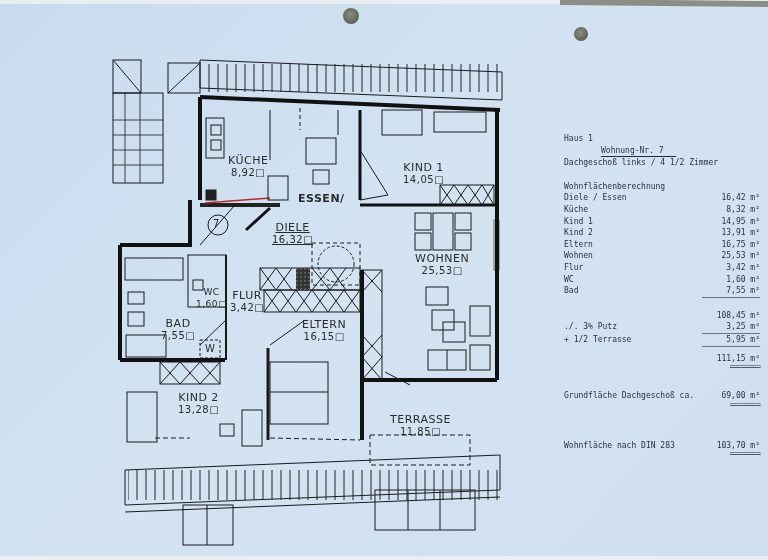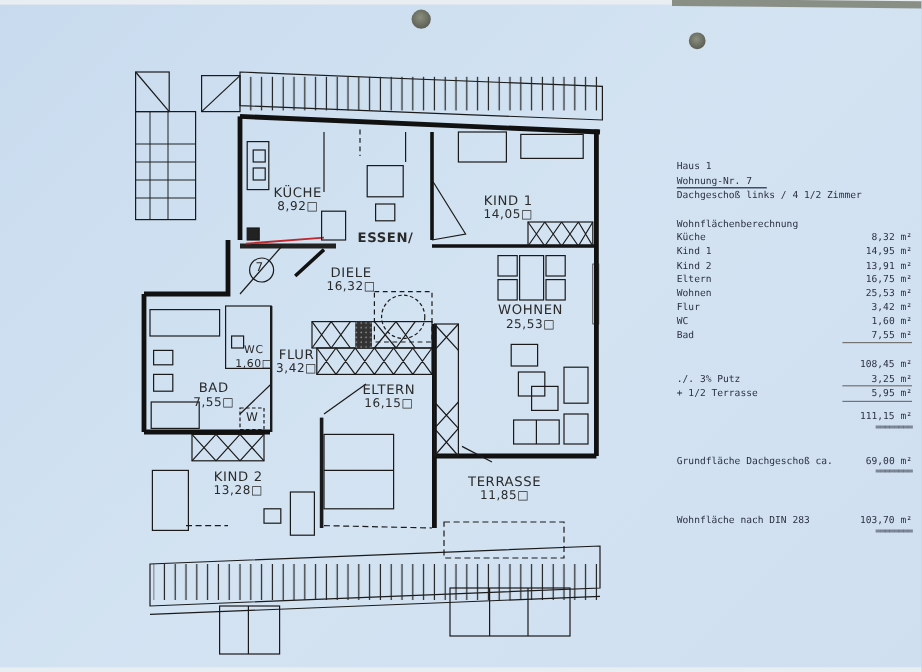--- a/index.html
+++ b/index.html
@@ -7,21 +7,21 @@
   .paper{position:absolute;left:0;top:4px;width:768px;height:552px;background:linear-gradient(135deg,#c8dbee 0%,#d3e3f2 50%,#cfdff0 100%);}
   .topedge{position:absolute;left:0;top:0;width:768px;height:4px;background:#e9eef2;}
   .topedge2{position:absolute;left:560px;top:0;width:208px;height:6px;background:#8a8f86;transform:skewY(0.6deg);}
   .botedge{position:absolute;left:0;top:556px;width:768px;height:4px;background:#e9eef2;}
   .hole{position:absolute;width:16px;height:16px;border-radius:50%;background:radial-gradient(circle at 45% 40%,#8b8f7f,#4a4c44);}
   svg.plan{position:absolute;left:0;top:0;}
   .room-label{position:absolute;font-family:"DejaVu Sans","Liberation Sans",sans-serif;font-size:11px;color:#2a2a2a;letter-spacing:0.5px;line-height:12px;text-align:center;}
   .room-area{display:block;font-size:10px;}
   .info{position:absolute;left:564px;top:133px;width:196px;color:#2a3040;font-size:8px;line-height:11.6px;}
   .info .line{white-space:nowrap;}
-  .underlined{border-bottom:1.5px solid #1d2a44;display:inline-block;padding-right:12px;}
+  .underlined{border-bottom:1.5px solid #1d2a44;display:inline-block;padding-right:12px;margin-left:37px;}
   .row{display:flex;justify-content:space-between;white-space:nowrap;}
   .val{text-align:right;min-width:58px;}
   .sumline{border-bottom:1px solid #737373;}
   .dbl{text-align:right;letter-spacing:-1px;font-size:8px;line-height:6px;color:#2a3040;}
 </style>
 </head>
 <body>
 
 <div class="topedge"></div>
 <div class="paper"></div>
@@ -157,21 +157,21 @@
     <line x1="200" y1="245" x2="235" y2="205"></line>
   </g>
 </svg>
 
 <div class="room-label" style="left:228px;top:155px;">
   <span>KÜCHE</span><span class="room-area">8,92□</span>
 </div>
 <div class="room-label" style="left:298px;top:193px;font-weight:bold;">
   <span>ESSEN/</span>
 </div>
-<div class="room-label" style="left:272px;top:222px;">
+<div class="room-label" style="left:272px;top:222px;text-decoration:underline;">
   <span>DIELE</span><span class="room-area">16,32□</span>
 </div>
 <div class="room-label" style="left:403px;top:162px;">
   <span>KIND 1</span><span class="room-area">14,05□</span>
 </div>
 <div class="room-label" style="left:415px;top:253px;">
   <span>WOHNEN</span><span class="room-area">25,53□</span>
 </div>
 <div class="room-label" style="left:196px;top:286px;font-size:9px;">
   <span>WC</span><span class="room-area" style="font-size:9px;">1,60□</span>
@@ -181,33 +181,37 @@
 </div>
 <div class="room-label" style="left:161px;top:318px;">
   <span>BAD</span><span class="room-area">7,55□</span>
 </div>
 <div class="room-label" style="left:302px;top:319px;">
   <span>ELTERN</span><span class="room-area">16,15□</span>
 </div>
 <div class="room-label" style="left:178px;top:392px;">
   <span>KIND 2</span><span class="room-area">13,28□</span>
 </div>
-<div class="room-label" style="left:390px;top:396px;text-align:center;">
+<div class="room-label" style="left:390px;top:414px;text-align:center;">
   <span>TERRASSE</span><span class="room-area">11,85□</span>
 </div>
 <div class="room-label" style="left:213px;top:218px;font-size:10px;">7</div>
 <div class="room-label" style="left:205px;top:343px;font-size:10px;">W</div>
 
 <div class="info">
   <div class="line">Haus 1</div>
   <div class="line"><span class="underlined">Wohnung-Nr. 7</span></div>
   <div class="line">Dachgeschoß links / 4 1/2 Zimmer</div>
   <div class="line" style="margin-top:12px;">Wohnflächenberechnung</div>
 
   <div class="row">
+      <span>Diele / Essen</span>
+      <span class="val">16,42 m²</span>
+    </div>
+  <div class="row">
       <span>Küche</span>
       <span class="val">8,32 m²</span>
     </div>
   <div class="row">
       <span>Kind 1</span>
       <span class="val">14,95 m²</span>
     </div>
   <div class="row">
       <span>Kind 2</span>
       <span class="val">13,91 m²</span>

